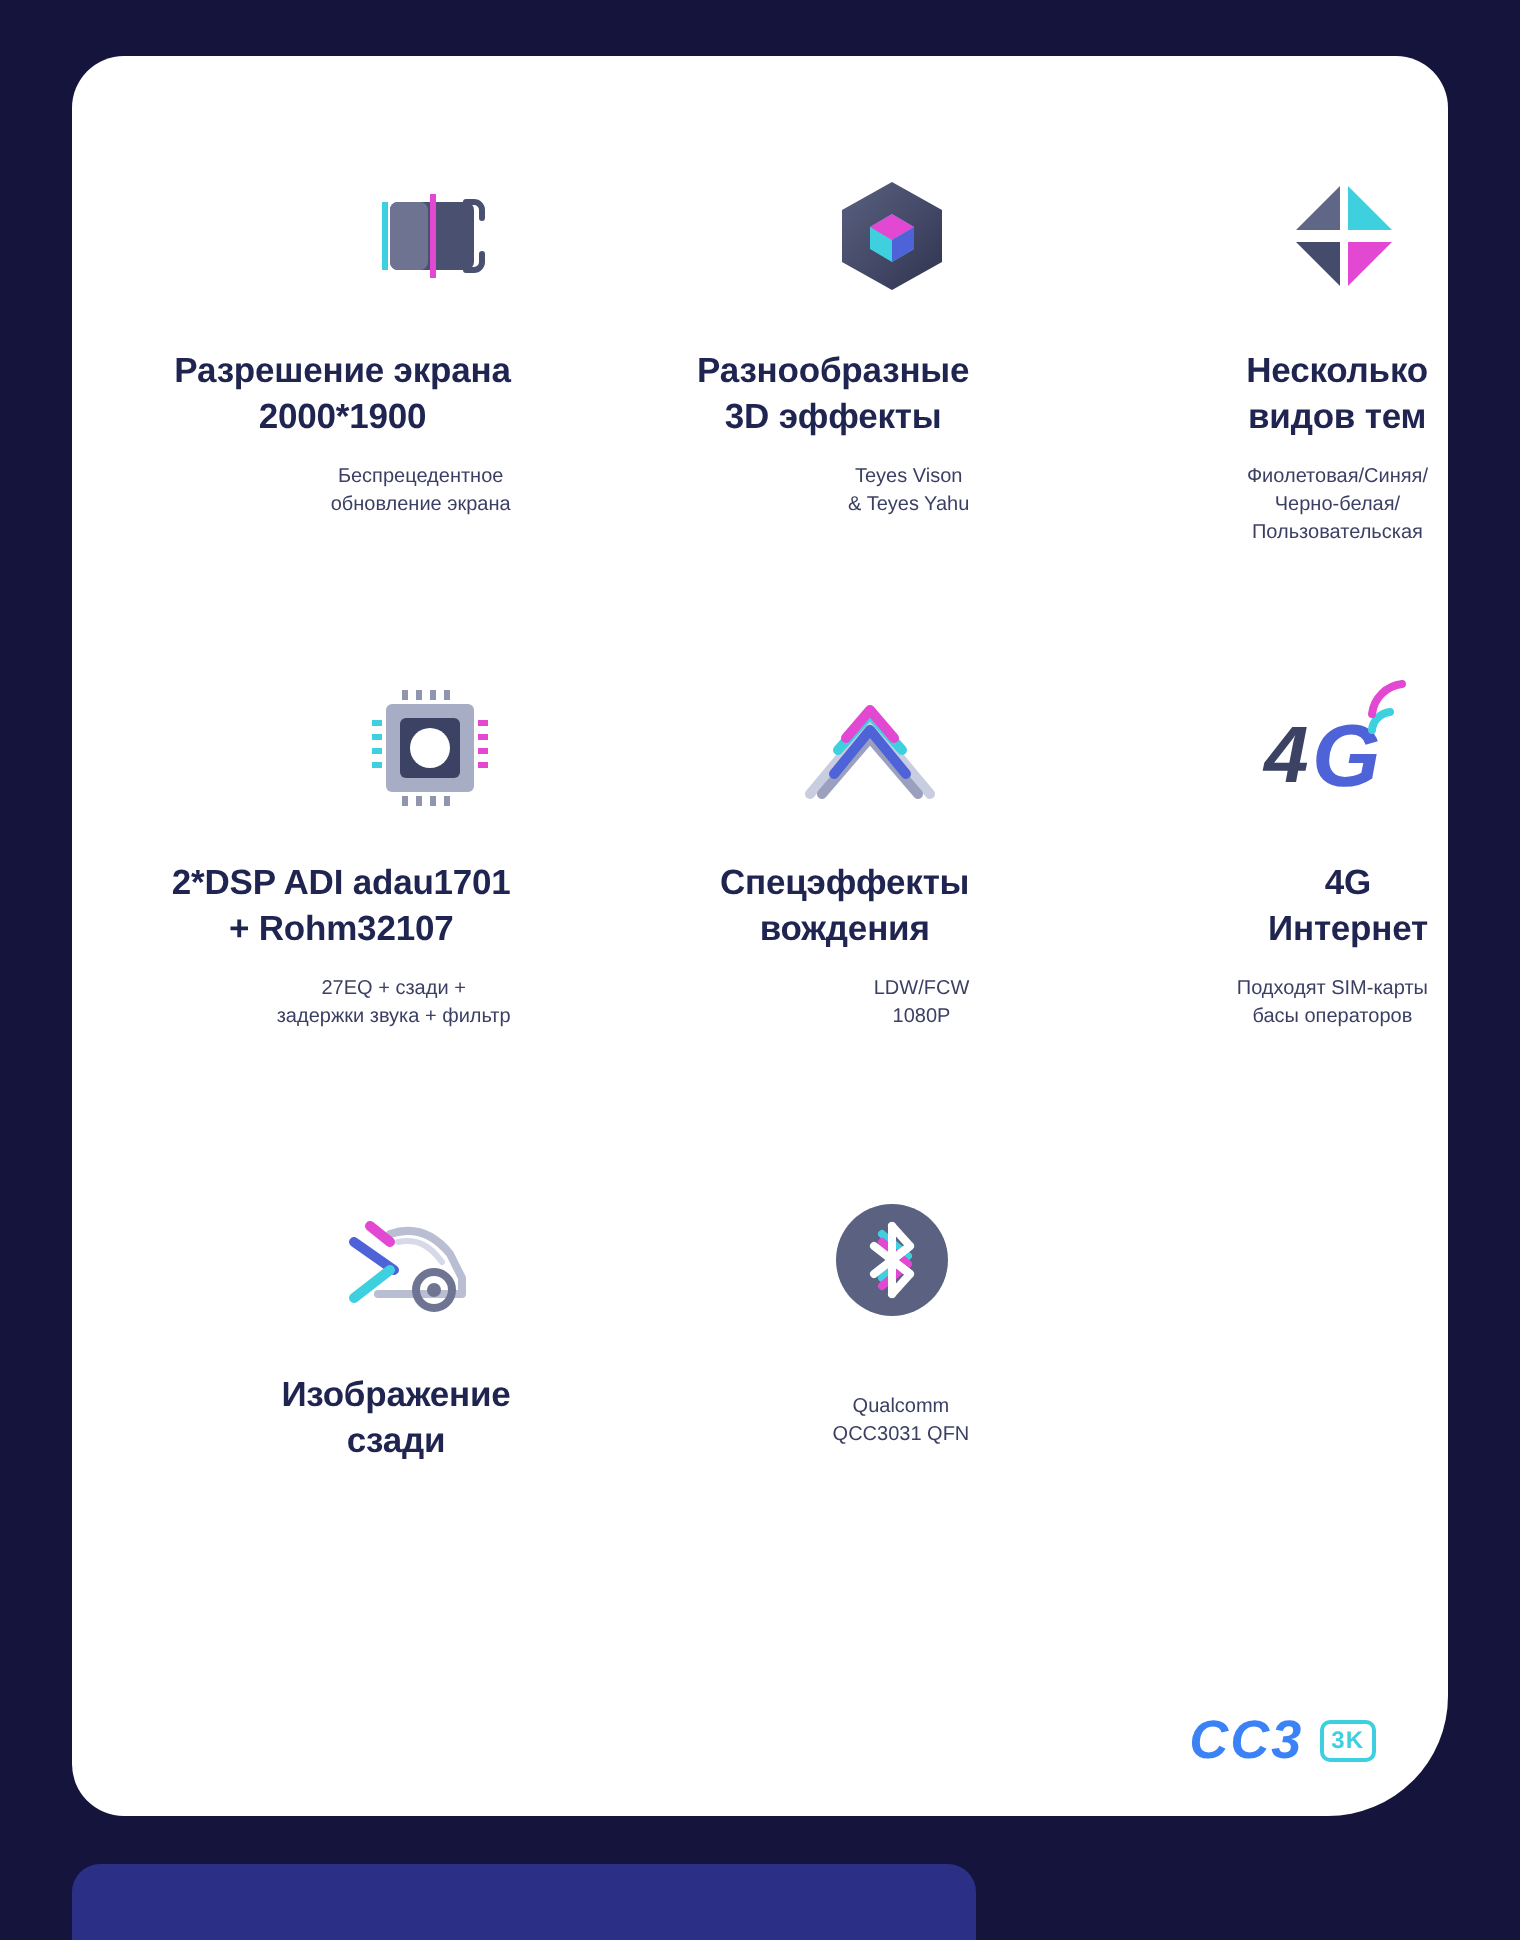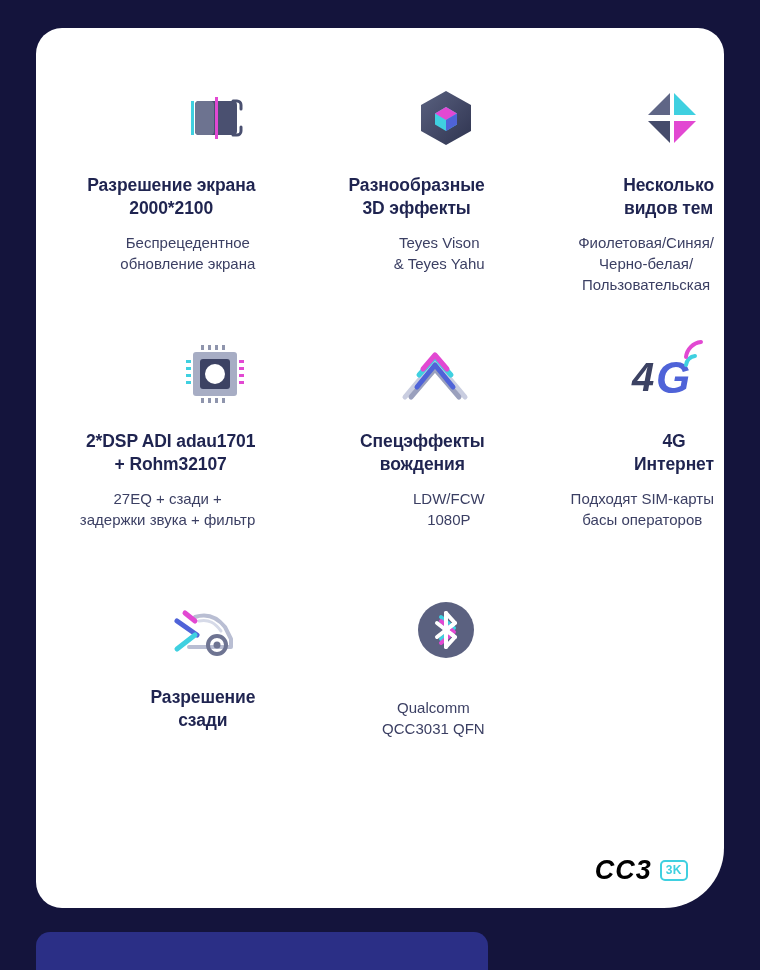--- a/index.html
+++ b/index.html
@@ -52,36 +52,36 @@
   }
   .title {
     font-size: 17.5px;
     font-weight: bold;
     color: #1f2450;
     line-height: 1.33;
     letter-spacing: -0.1px;
   }
   .sub {
     margin-top: 11px;
-    font-size: 15px;
+    font-size: 10px;
     color: #3b3f63;
     line-height: 1.42;
   }
   .logo {
     position: absolute;
     right: 36px;
     bottom: 22px;
     display: flex;
     align-items: center;
     gap: 8px;
   }
   .logo-text {
     font-size: 27px;
     font-weight: bold;
-    color: #000000;
+    color: #3b82f6;
     letter-spacing: 1px;
     font-style: italic;
   }
   .logo-badge {
     border: 2px solid #3fd0e0;
     border-radius: 5px;
     color: #3fd0e0;
     font-size: 12px;
     font-weight: bold;
     padding: 1px 4px 2px 4px;
@@ -113,21 +113,21 @@
             <rect x="18" y="22" width="42" height="34" rx="4" fill="#4a5070"></rect>
             <rect x="18" y="22" width="19" height="34" rx="4" fill="#6d7390"></rect>
             <rect x="38" y="18" width="3" height="42" fill="#e248d2"></rect>
             <rect x="14" y="22" width="3" height="34" fill="#3fd0e0"></rect>
             <path d="M56 22h4a4 4 0 0 1 4 4v4" stroke="#4a5070" stroke-width="3" fill="none" stroke-linecap="round"></path>
             <path d="M64 48v4a4 4 0 0 1-4 4h-4" stroke="#4a5070" stroke-width="3" fill="none" stroke-linecap="round"></path>
           </svg>
         </div>
         <div class="title">
           <div>Разрешение экрана</div>
-          <div>2000*2100</div>
+          <div>2000*1900</div>
         </div>
         <div class="sub">
           <div>Беспрецедентное</div>
           <div>обновление экрана</div>
         </div>
       </div>
 
       <div class="cell">
         <div class="icon-wrap">
           <svg width="78" height="78" viewBox="0 0 78 78">
@@ -262,21 +262,21 @@
             <path d="M40 26 C52 22 62 26 70 36 L76 48 L76 56 L34 56" fill="none" stroke="#b9bed3" stroke-width="4" stroke-linecap="round" stroke-linejoin="round"></path>
             <path d="M44 30 C54 28 60 32 66 40" fill="none" stroke="#d6dae8" stroke-width="3" stroke-linecap="round"></path>
             <circle cx="62" cy="54" r="9" fill="none" stroke="#6e7492" stroke-width="4"></circle>
             <circle cx="62" cy="54" r="3.5" fill="#6e7492"></circle>
             <path d="M22 30 L42 44" stroke="#4f63d8" stroke-width="5" stroke-linecap="round"></path>
             <path d="M22 58 L40 44" stroke="#3fd0e0" stroke-width="5" stroke-linecap="round"></path>
             <path d="M30 22 L40 30" stroke="#e248d2" stroke-width="5" stroke-linecap="round"></path>
           </svg>
         </div>
         <div class="title">
-          <div>Разрешение</div>
+          <div>Изображение</div>
           <div>сзади</div>
         </div>
       </div>
 
 
       <div class="cell">
         <div class="icon-wrap">
           <svg width="78" height="78" viewBox="0 0 78 78">
             <circle cx="39" cy="39" r="28" fill="#5b6180"></circle>
             <path d="M34 26 L47 37 L34 48" fill="none" stroke="#3fd0e0" stroke-width="4" stroke-linecap="round" stroke-linejoin="round"></path>

